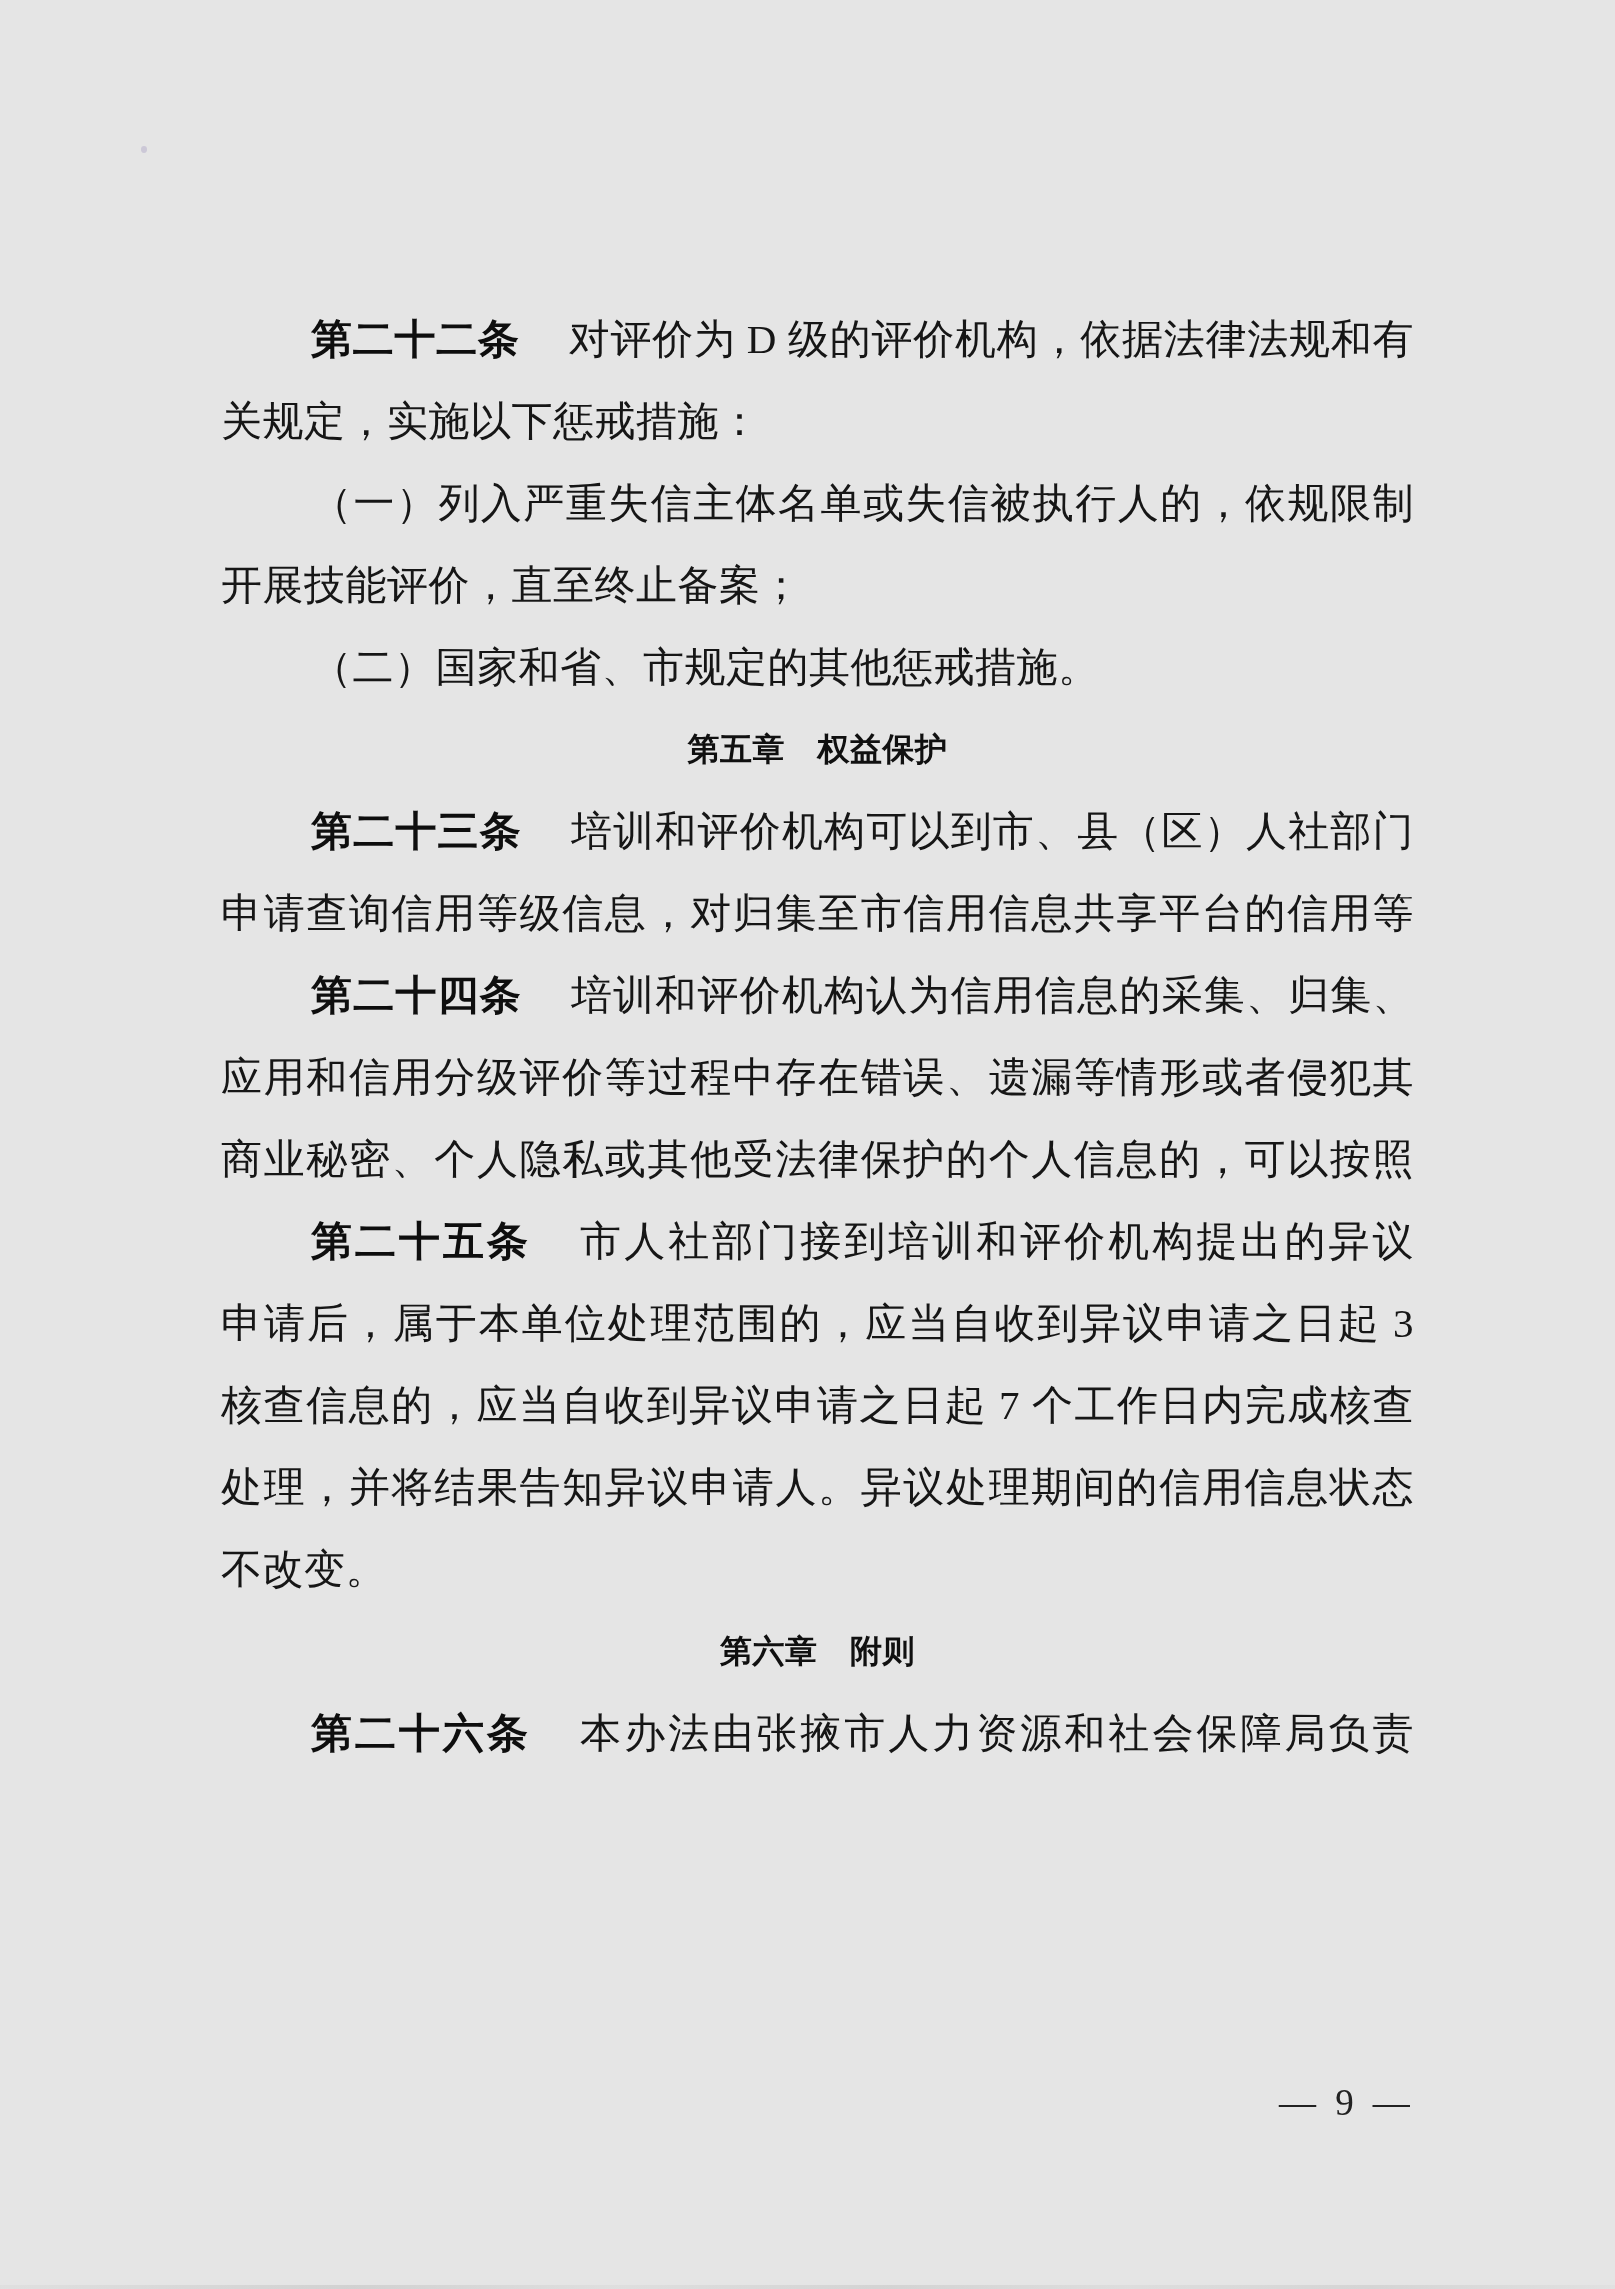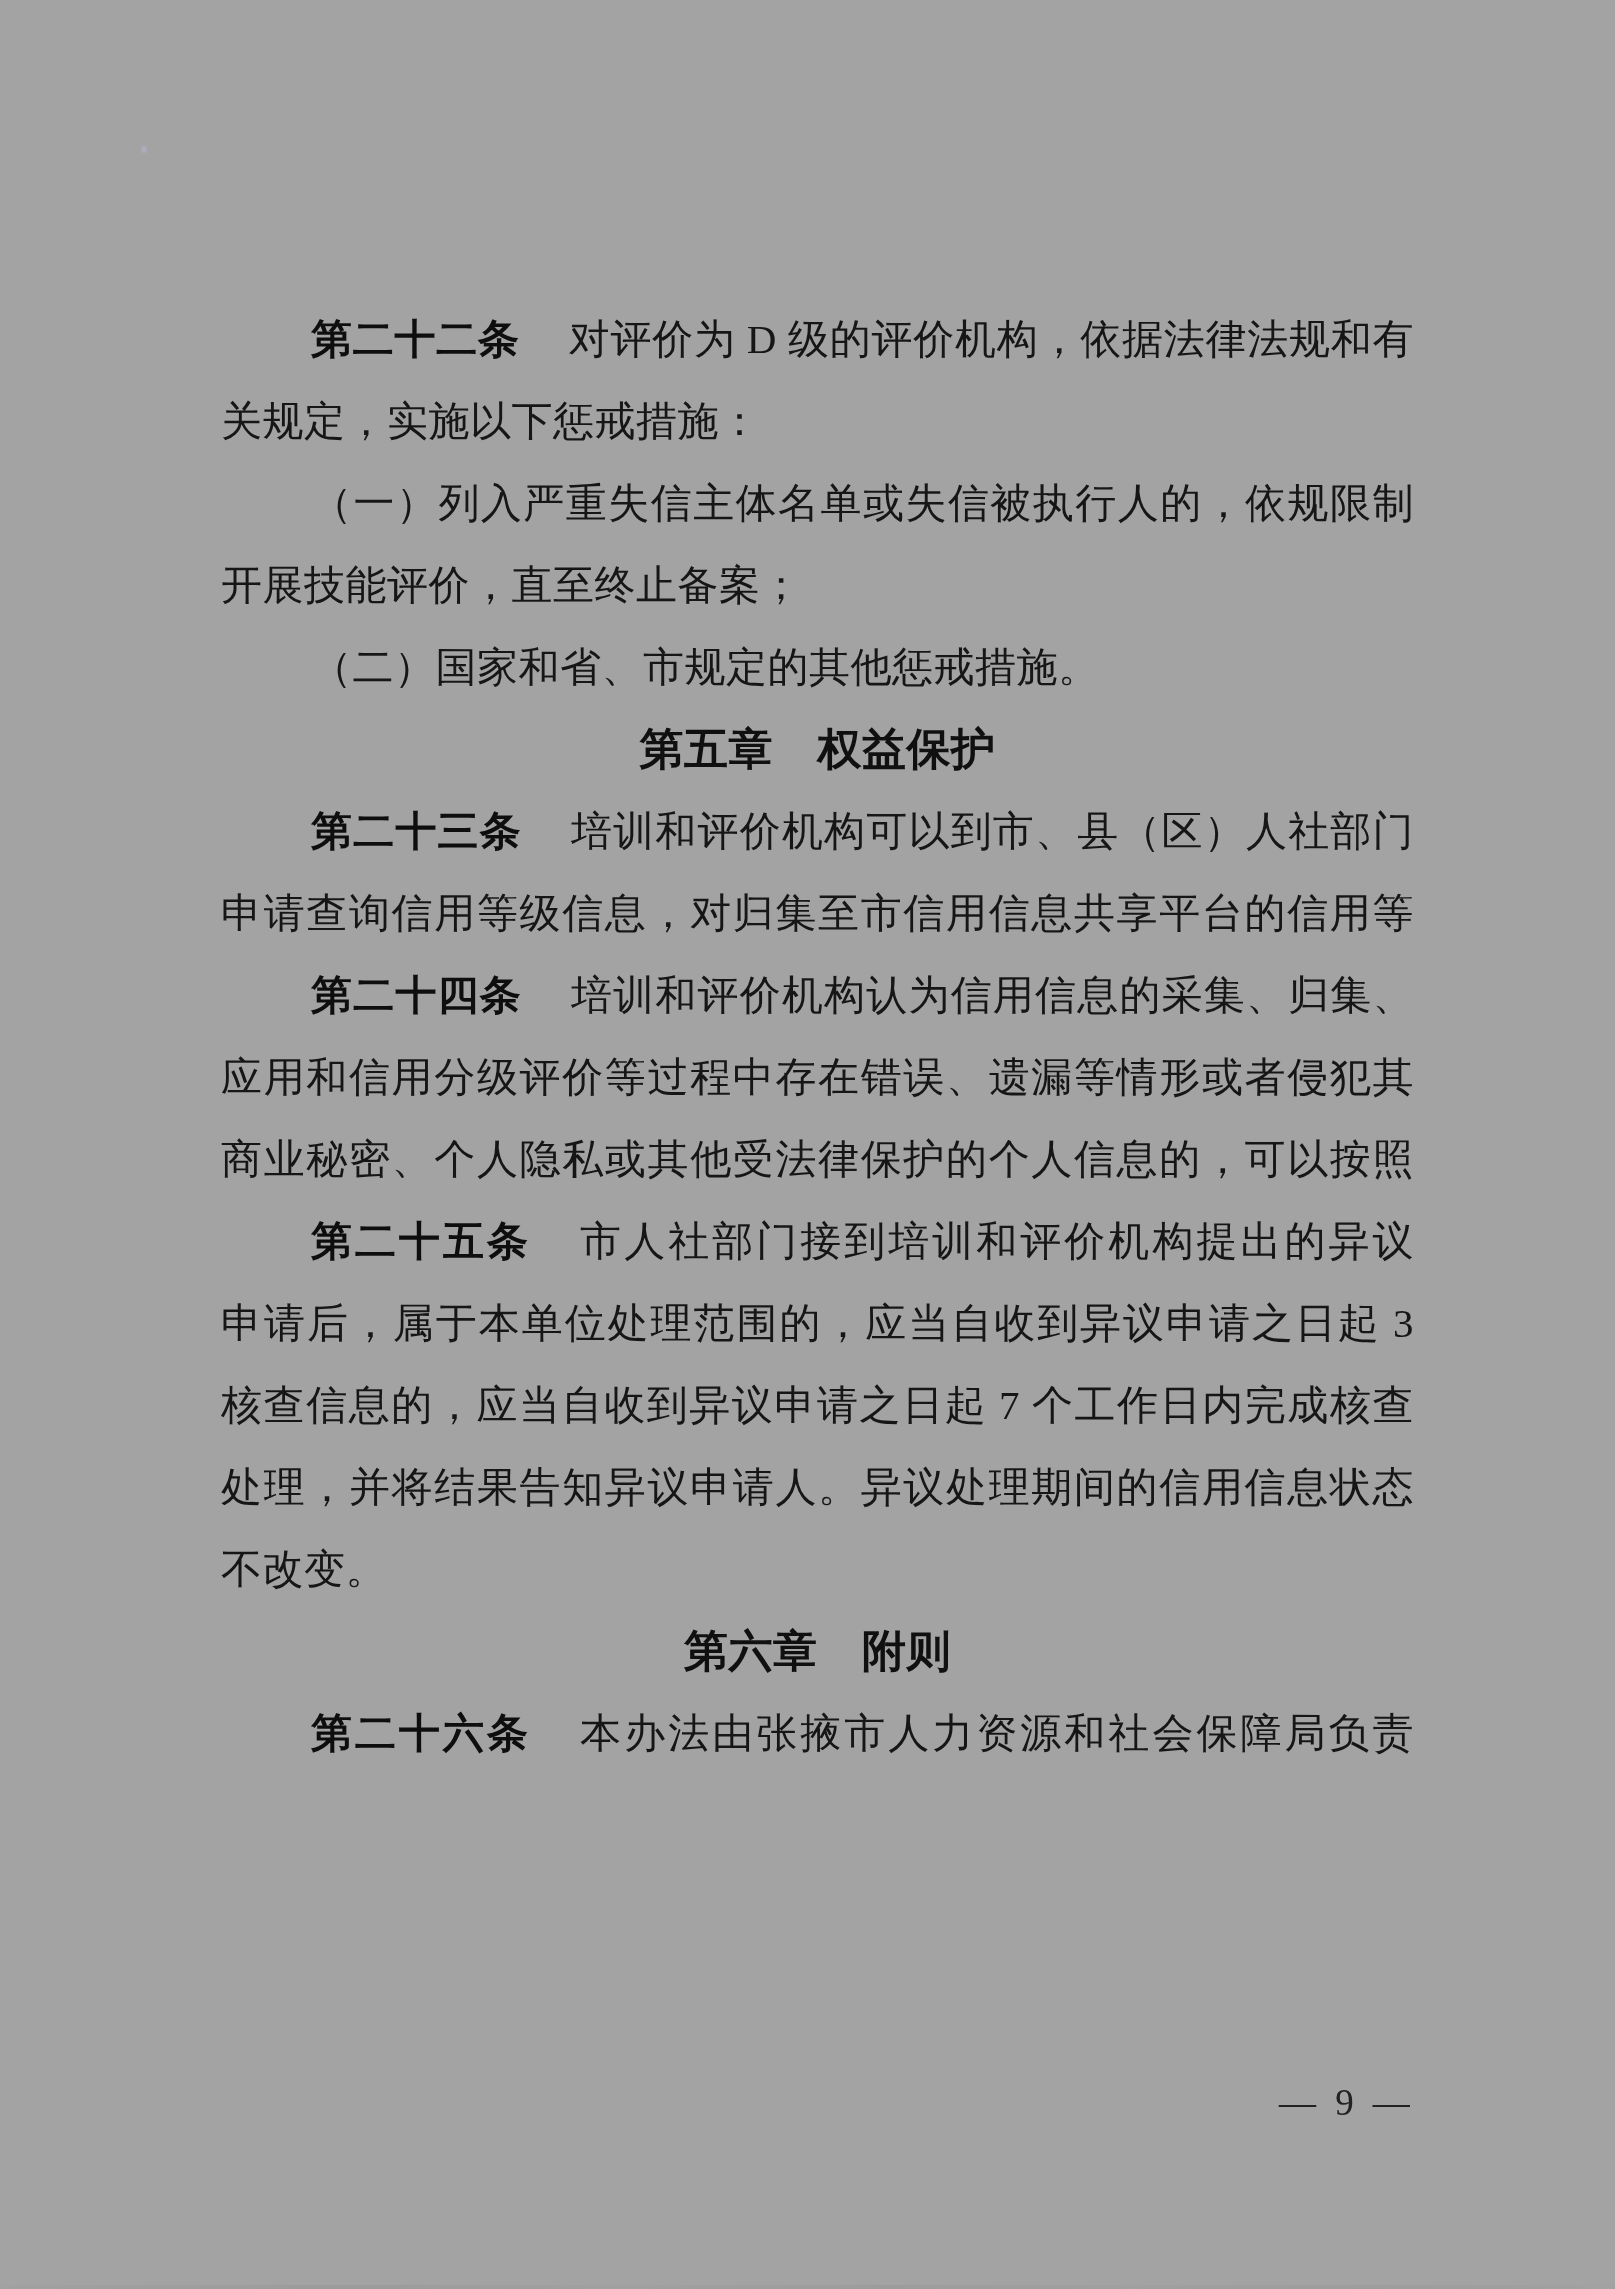--- a/index.html
+++ b/index.html
@@ -4,21 +4,21 @@
 <style>
   html, body {
     margin: 0;
     padding: 0;
     background: #ffffff;
   }
   .page {
     position: relative;
     width: 1615px;
     height: 2290px;
-    background: #a3a3a3;
+    background: #e5e5e5;
     overflow: hidden;
     font-family: "Liberation Serif", "DejaVu Serif", serif;
     color: #161616;
   }
   .doc-body {
     position: absolute;
     left: 221px;
     top: 298px;
     width: 1193px;
   }
@@ -36,21 +36,21 @@
   .line.left {
     text-align: left;
   }
   .line.indent {
     text-indent: 90px;
   }
   .line.heading {
     text-align: center;
     text-align-last: center;
     font-weight: bold;
-    font-size: 44px;
+    font-size: 32px;
     font-family: "Liberation Sans", "DejaVu Sans", sans-serif;
     color: #101010;
   }
   .prefix {
     font-weight: bold;
     margin-right: 49px;
     color: #0e0e0e;
   }
   .page-number {
     position: absolute;

